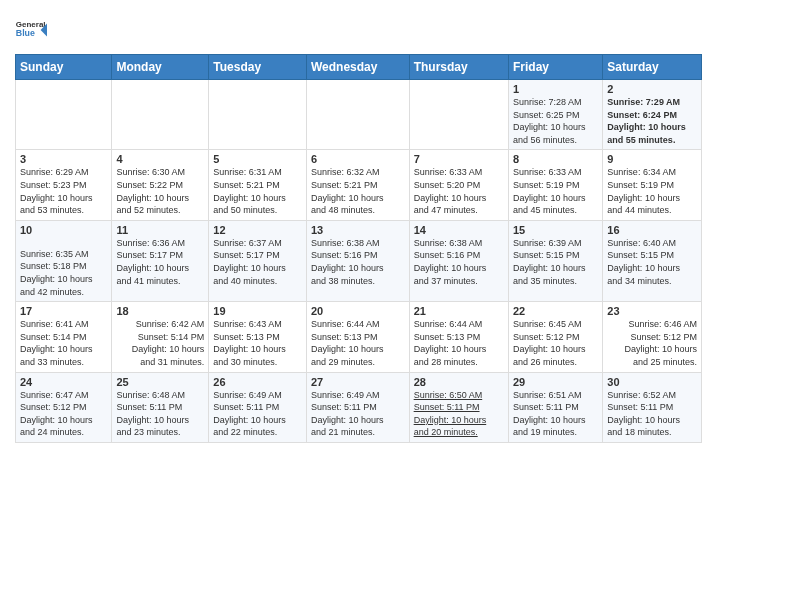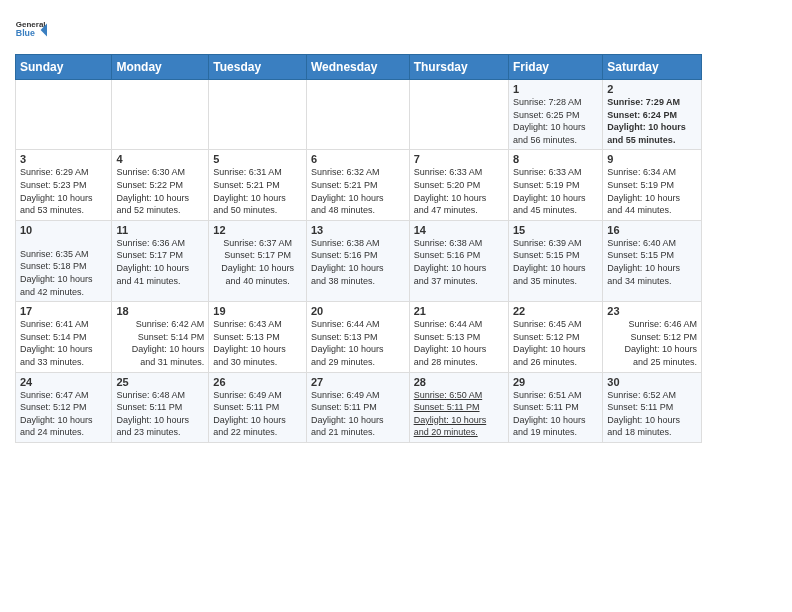--- a/index.html
+++ b/index.html
@@ -205,21 +205,21 @@
           </td>
           <td>
             <span class="day-num">11</span>
             <div class="day-info" style="white-space: pre-line;">Sunrise: 6:36 AM
 Sunset: 5:17 PM
 Daylight: 10 hours
 and 41 minutes.</div>
           </td>
           <td>
             <span class="day-num">12</span>
-            <div class="day-info" style="white-space: pre-line; text-align: center;">Sunrise: 6:37 AM
+            <div class="day-info" style="white-space: pre-line;">Sunrise: 6:37 AM
 Sunset: 5:17 PM
 Daylight: 10 hours
 and 40 minutes.</div>
           </td>
           <td>
             <span class="day-num">13</span>
             <div class="day-info" style="white-space: pre-line;">Sunrise: 6:38 AM
 Sunset: 5:16 PM
 Daylight: 10 hours
 and 38 minutes.</div>

